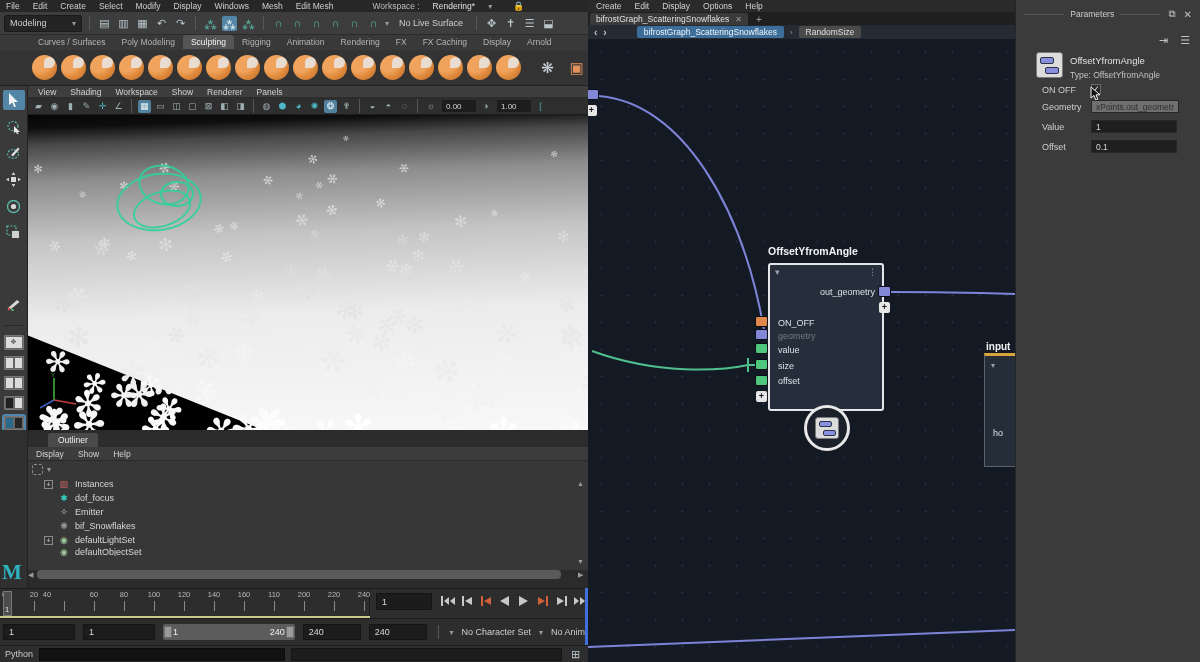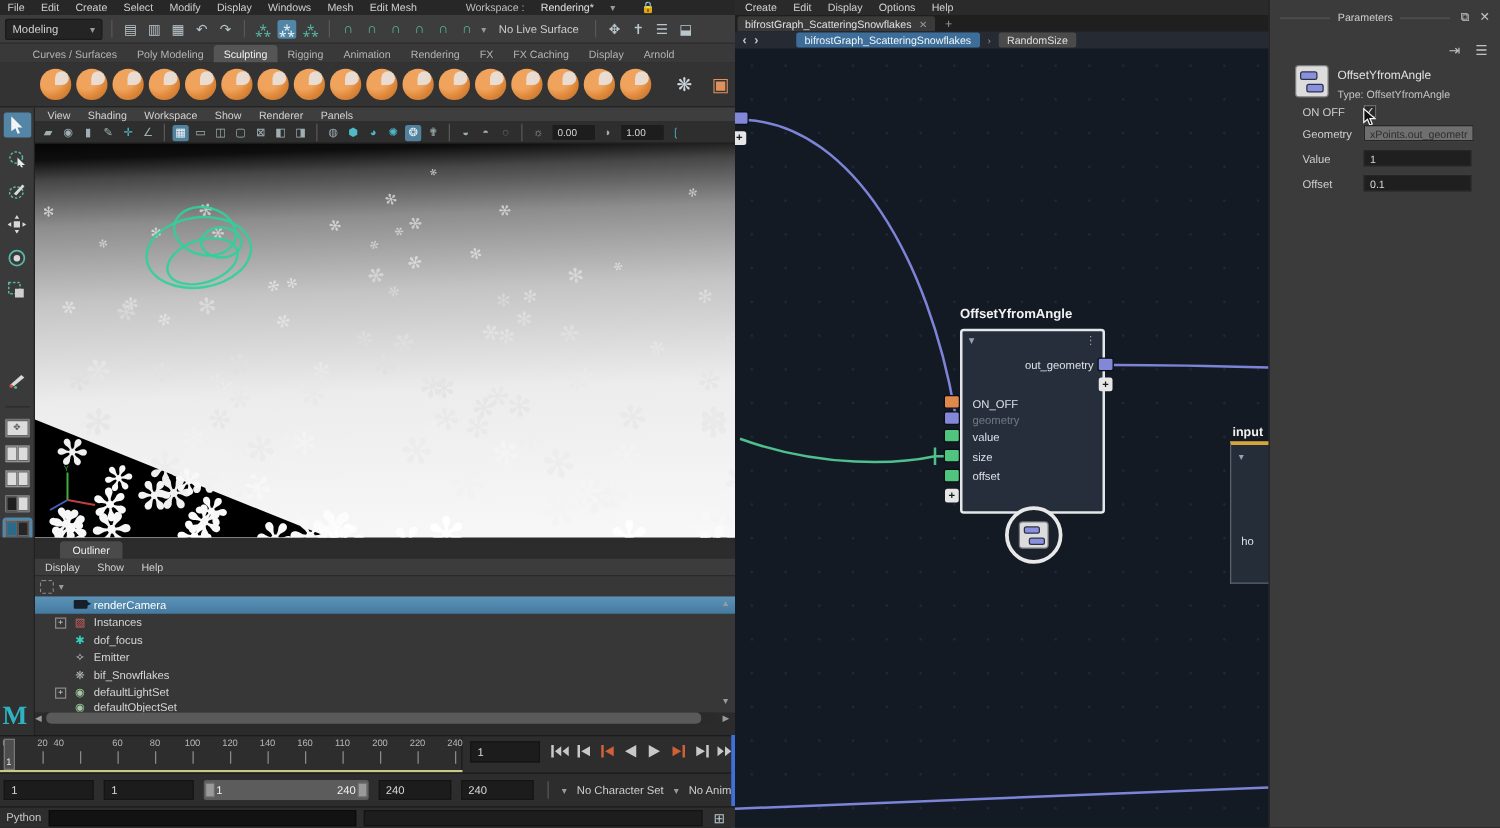--- a/index.html
+++ b/index.html
@@ -26,21 +26,21 @@
     width:78px; display:flex; align-items:center; justify-content:space-between; padding:0 5px; color:#d0d0d0; }
   .vsep { width:1px; height:14px; background:#575757; margin:0 3px; }
   .sicon { width:15px; height:15px; display:flex; align-items:center; justify-content:center;
     color:#b9c6cc; font-size:11px; border-radius:2px; }
   .sicon.teal { color:#59b8a8; }
   .sicon.hl { background:#5285a6; color:#eaf4f8; }
   .nolive { color:#cfcfcf; padding:0 6px; white-space:nowrap; }
 
   
   #shelf-tabs { left:0; top:35px; width:588px; height:15px; background:#393939;
-    display:flex; align-items:center; gap:0; padding-left:18px; }
+    display:flex; align-items:flex-start; gap:0; padding-left:30px; }
   .shtab { padding:2px 8px 2px; color:#b4b4b4; font-size:8.5px; white-space:nowrap; }
   .shtab.active { background:#555555; color:#f2f2f2; border-radius:3px 3px 0 0; }
   .shelf-corner { position:absolute; left:4px; top:37px; width:16px; height:44px; display:flex;
     flex-direction:column; gap:9px; color:#9a9a9a; font-size:8px; align-items:center; }
 
   
   #shelf { left:0; top:50px; width:588px; height:36px; background:#333333;
     display:flex; align-items:center; gap:4px; padding-left:32px; border-bottom:1px solid #1f1f1f; }
   .shelf-ball { width:25px; height:25px; border-radius:50%;
     background: radial-gradient(circle at 32% 30%, #f0a35c 0 38%, #e08a3c 60%, #b96a28 100%); position:relative; flex:0 0 auto; }
@@ -540,25 +540,20 @@
 <div class="abs" id="outliner-menus">
   <span>Display</span>
   <span>Show</span>
   <span>Help</span>
 </div>
 <div class="abs" id="outliner-search">
   <div class="search-frame"></div>
   <span class="dd-arrow">▾</span>
 </div>
 <div class="abs" id="outliner-list">
-  <div class="out-row sel">
-    <span class="expando none"></span>
-      <span class="oicon"><span class="ic-cam"></span></span>
-    <span>renderCamera</span>
-  </div>
   <div class="out-row">
     <span class="expando">+</span>
     <span class="oicon" style="color:#c86060;">▨</span>
     <span>Instances</span>
   </div>
   <div class="out-row">
     <span class="expando none"></span>
       <span class="oicon" style="color:#35cfc0;">✱</span>
     <span>dof_focus</span>
   </div>

